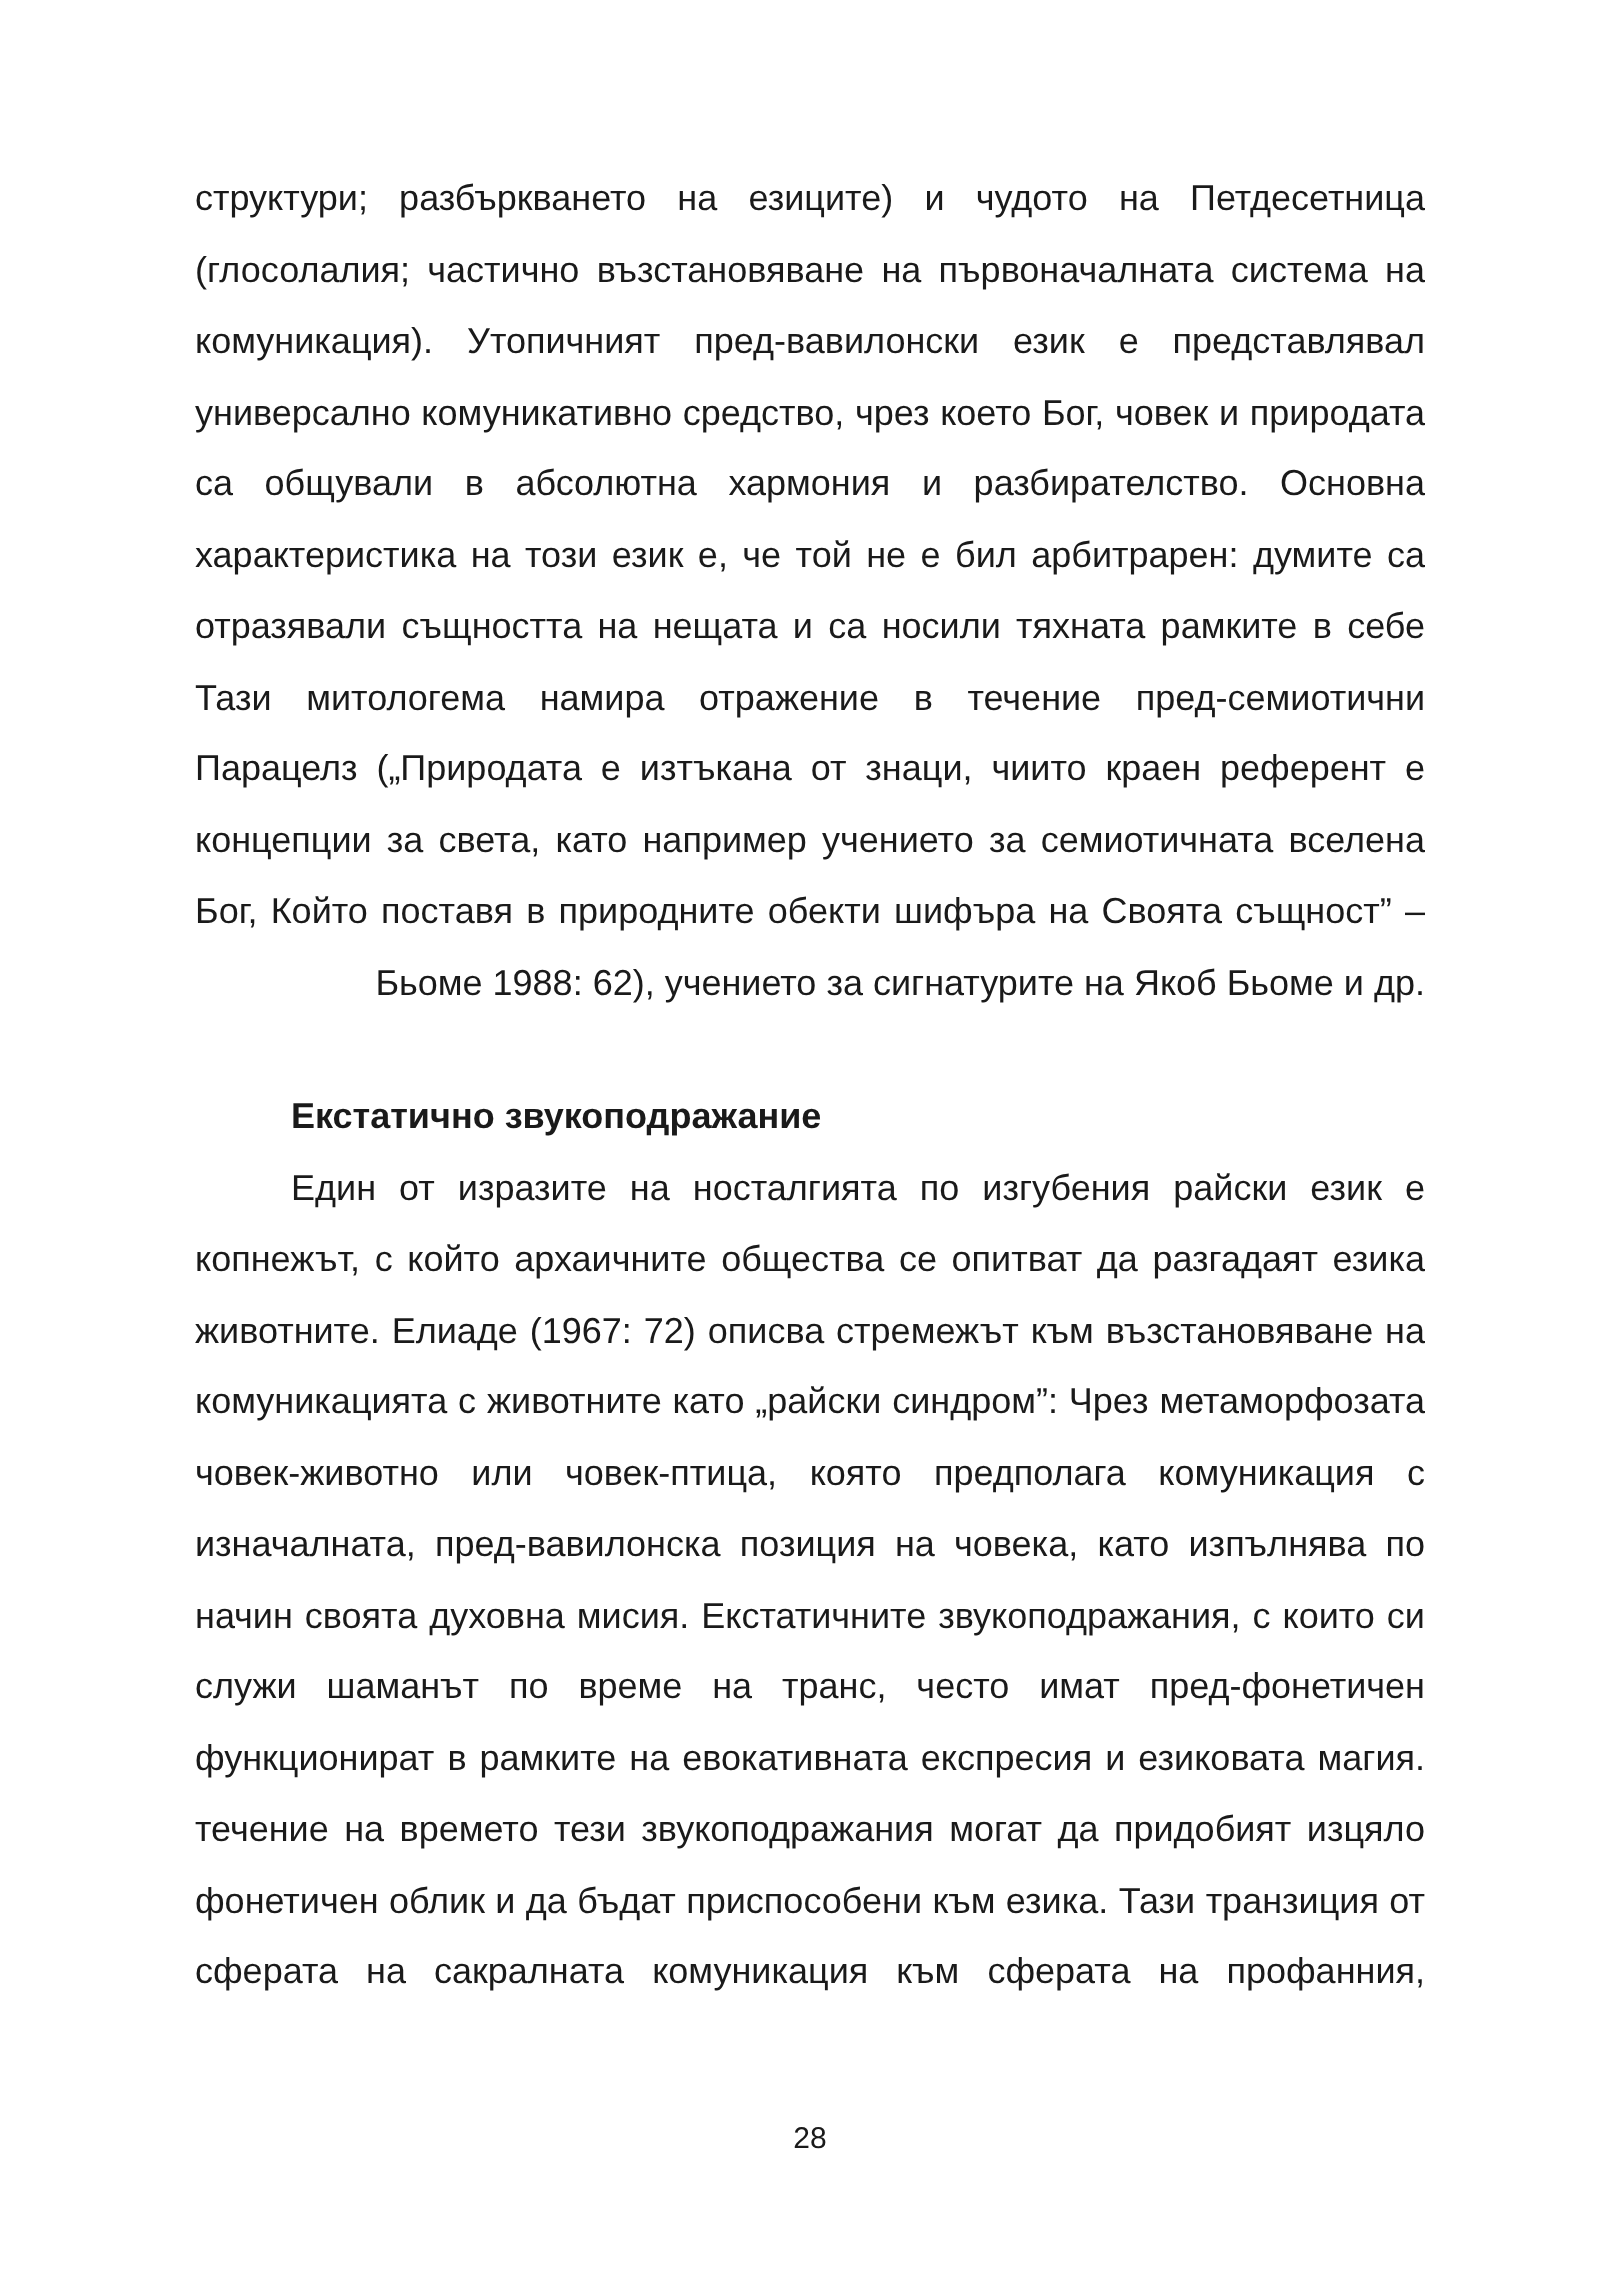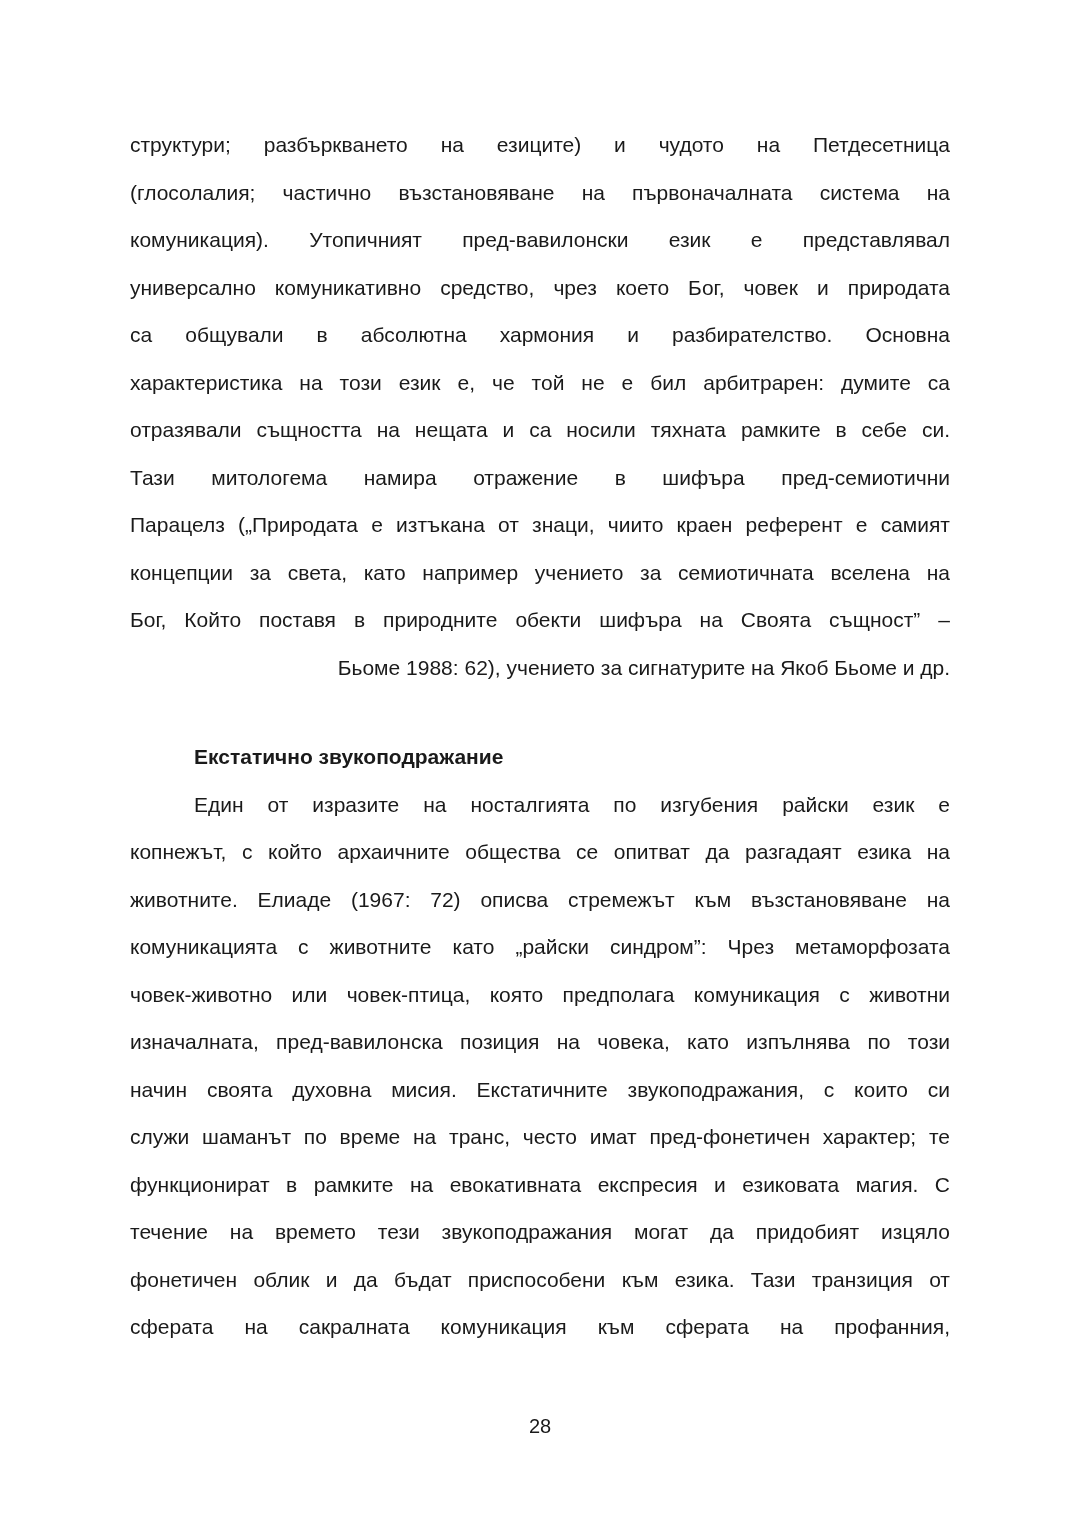--- a/index.html
+++ b/index.html
@@ -13,23 +13,23 @@
     height: 1527px;
     background: #ffffff;
     margin: 0 auto;
     overflow: hidden;
     font-family: "Liberation Sans", sans-serif;
     color: #1a1a1a;
   }
   .content {
     position: absolute;
     left: 130px;
-    top: 121px;
+    top: 109px;
     width: 820px;
-    font-size: 21px;
+    font-size: 24px;
     line-height: 47.5px;
   }
   .paragraph { margin: 0; }
   .line {
     height: 47.5px;
     overflow: hidden;
     text-align: right;
   }
   .line.j {
     text-align: justify;
@@ -66,21 +66,21 @@
 <div class="page">
   <div class="content">
       <div class="paragraph">
         <div class="line j">структури; разбъркването на езиците) и чудото на Петдесетница</div>
         <div class="line j">(глосолалия; частично възстановяване на първоначалната система на</div>
         <div class="line j">комуникация). Утопичният пред-вавилонски език е представлявал</div>
         <div class="line j">универсално комуникативно средство, чрез което Бог, човек и природата</div>
         <div class="line j">са общували в абсолютна хармония и разбирателство. Основна</div>
         <div class="line j">характеристика на този език е, че той не е бил арбитрарен: думите са</div>
         <div class="line j">отразявали същността на нещата и са носили тяхната рамките в себе си.</div>
-        <div class="line j">Тази митологема намира отражение в шифъра пред-семиотични</div>
+        <div class="line j">Тази митологема намира отражение в течение пред-семиотични</div>
         <div class="line j">Парацелз („Природата е изтъкана от знаци, чиито краен референт е самият</div>
         <div class="line j">концепции за света, като например учението за семиотичната вселена на</div>
         <div class="line j">Бог, Който поставя в природните обекти шифъра на Своята същност” –</div>
         <div class="line">Бьоме 1988: 62), учението за сигнатурите на Якоб Бьоме и др.</div>
       </div>
       <div class="heading">Екстатично звукоподражание</div>
       <div class="paragraph">
         <div class="line j ind">Един от изразите на носталгията по изгубения райски език е</div>
         <div class="line j">копнежът, с който архаичните общества се опитват да разгадаят езика на</div>
         <div class="line j">животните. Елиаде (1967: 72) описва стремежът към възстановяване на</div>

